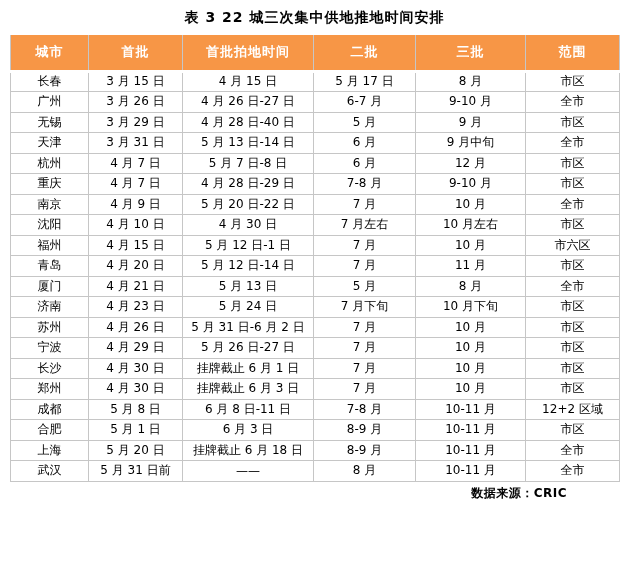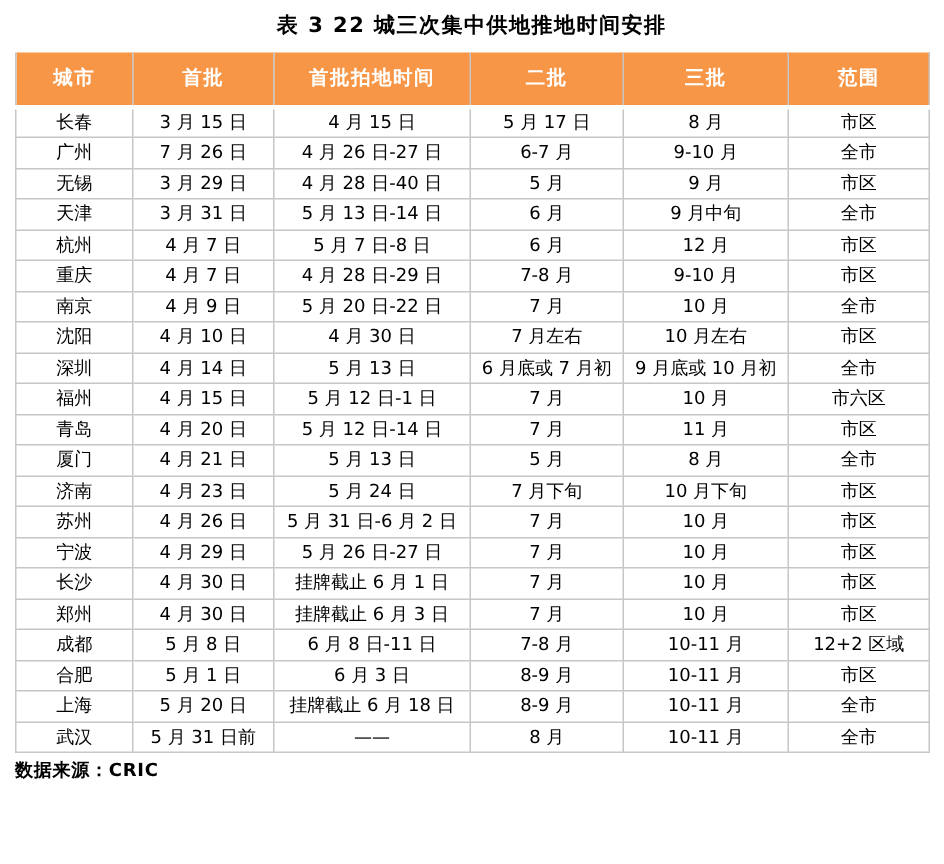--- a/index.html
+++ b/index.html
@@ -34,21 +34,21 @@
     text-align:center;vertical-align:middle;letter-spacing:1px;
   }
   tbody td{
     font-size:12px;height:20.5px;padding:0 2px;
     border-left:1px solid var(--grid);border-right:1px solid var(--grid);
     border-bottom:1px solid var(--grid);border-top:none;
     text-align:center;vertical-align:middle;white-space:nowrap;
     overflow:hidden;
   }
   .source{
-    width:609px;text-align:left;padding-right:52px;
+    width:609px;text-align:right;padding-right:52px;
     font-size:12px;font-weight:bold;margin-top:3px;letter-spacing:0.5px;
   }
 </style>
 </head>
 <body>
 
 <div class="page">
   <div class="title">表 3  22 城三次集中供地推地时间安排</div>
 
   <table class="land">
@@ -74,21 +74,21 @@
         <tr>
           <td>长春</td>
           <td>3 月 15 日</td>
           <td>4 月 15 日</td>
           <td>5 月 17 日</td>
           <td>8 月</td>
           <td>市区</td>
         </tr>
         <tr>
           <td>广州</td>
-          <td>7 月 26 日</td>
+          <td>3 月 26 日</td>
           <td>4 月 26 日-27 日</td>
           <td>6-7 月</td>
           <td>9-10 月</td>
           <td>全市</td>
         </tr>
         <tr>
           <td>无锡</td>
           <td>3 月 29 日</td>
           <td>4 月 28 日-40 日</td>
           <td>5 月</td>
@@ -129,28 +129,20 @@
         </tr>
         <tr>
           <td>沈阳</td>
           <td>4 月 10 日</td>
           <td>4 月 30 日</td>
           <td>7 月左右</td>
           <td>10 月左右</td>
           <td>市区</td>
         </tr>
         <tr>
-          <td>深圳</td>
-          <td>4 月 14 日</td>
-          <td>5 月 13 日</td>
-          <td>6 月底或 7 月初</td>
-          <td>9 月底或 10 月初</td>
-          <td>全市</td>
-        </tr>
-        <tr>
           <td>福州</td>
           <td>4 月 15 日</td>
           <td>5 月 12 日-1 日</td>
           <td>7 月</td>
           <td>10 月</td>
           <td>市六区</td>
         </tr>
         <tr>
           <td>青岛</td>
           <td>4 月 20 日</td>

